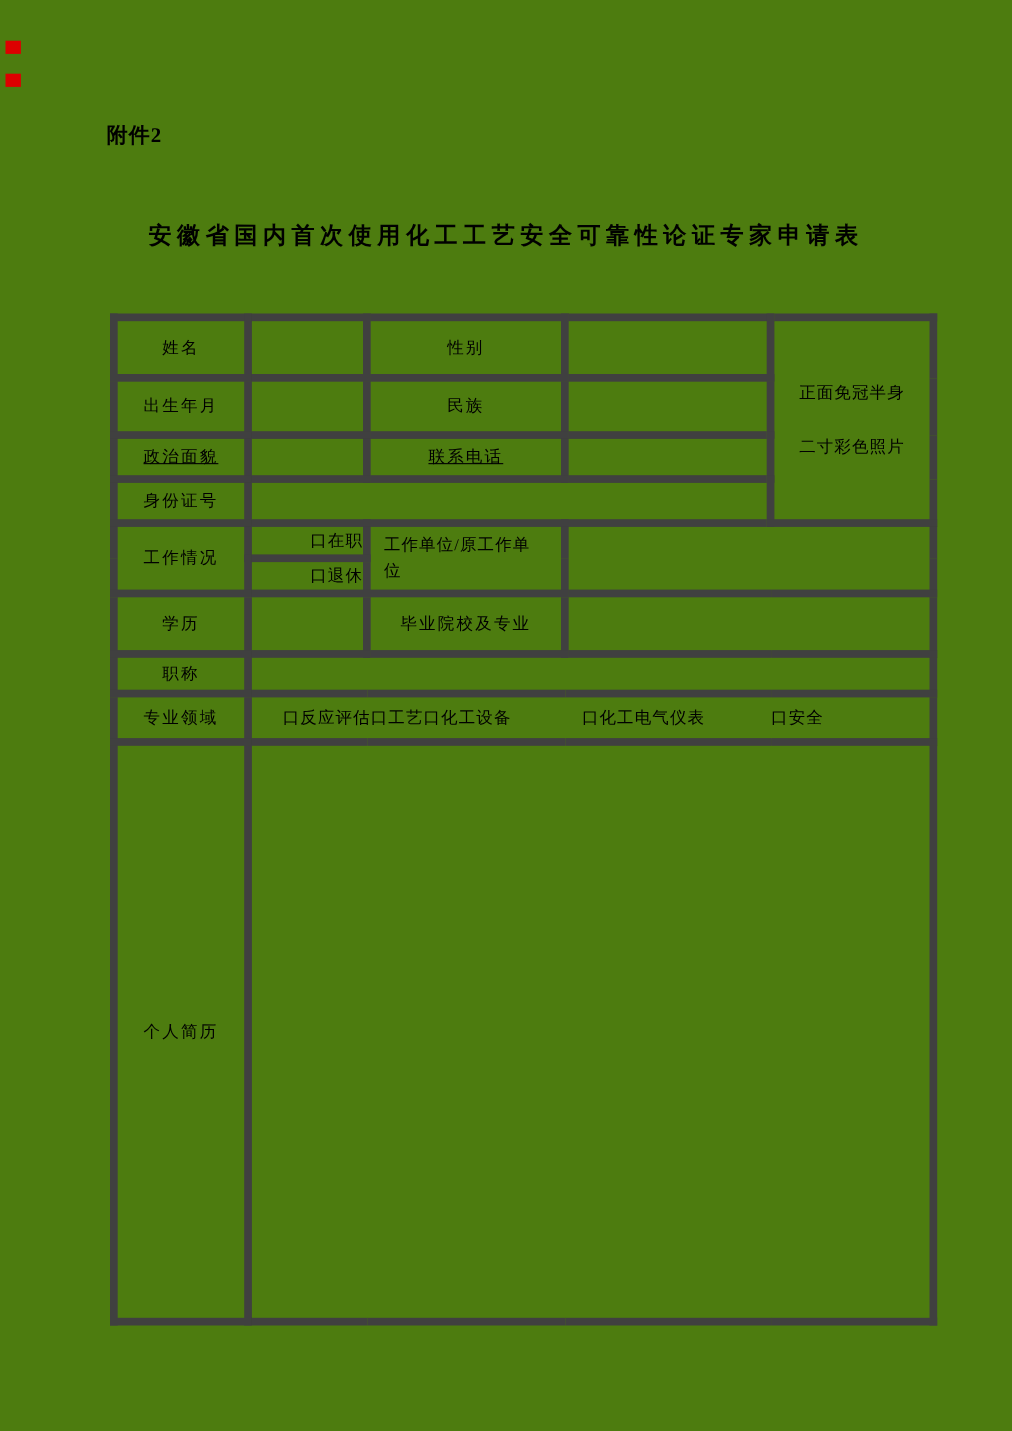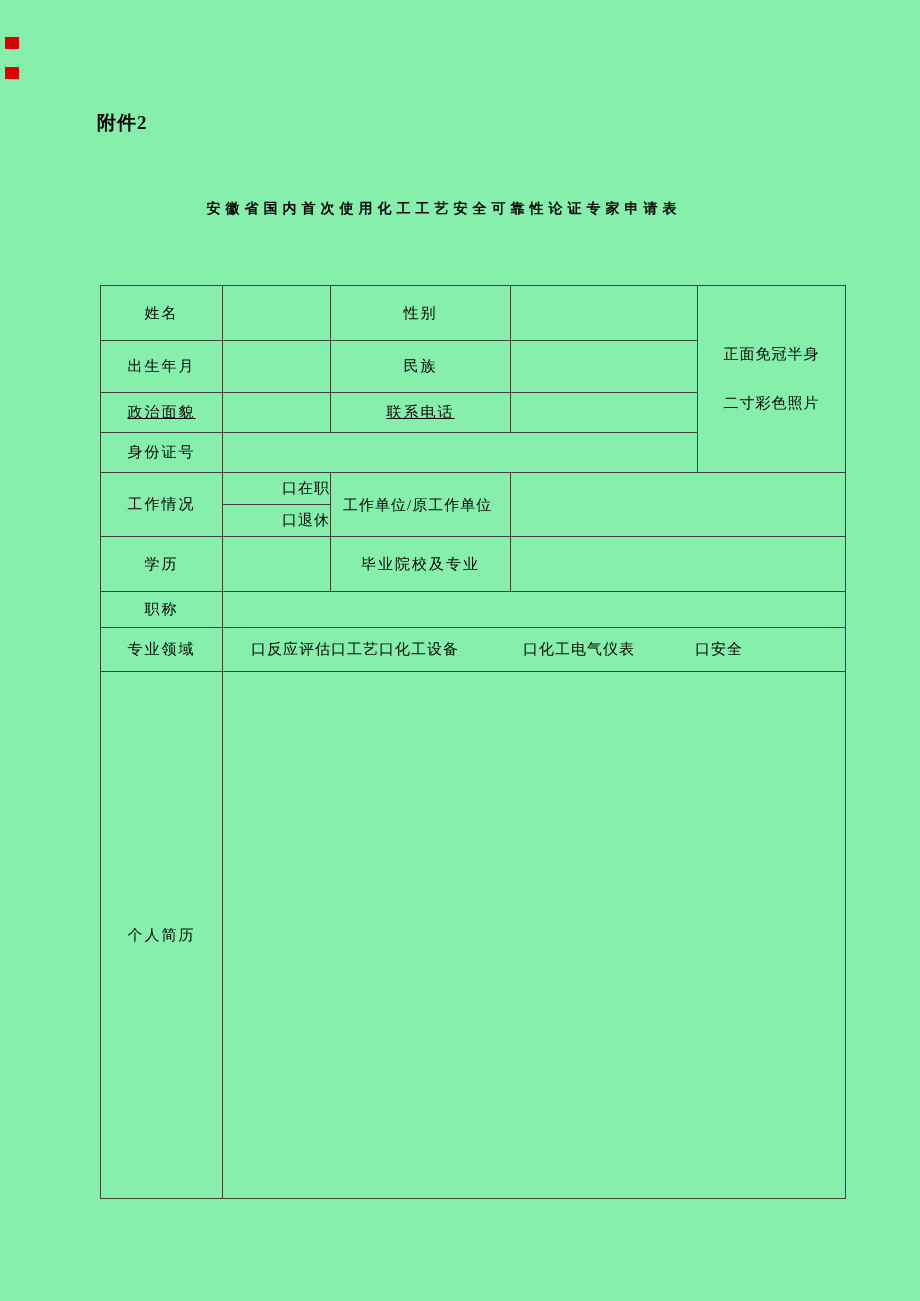--- a/index.html
+++ b/index.html
@@ -1,21 +1,21 @@
 <!DOCTYPE html>
 <html><head>
 <meta charset="utf-8">
 <style>
   * { margin: 0; padding: 0; box-sizing: border-box; }
   html, body { background: #ffffff; }
   .page {
     position: relative;
     width: 920px;
     height: 1301px;
-    background: #86efac;
+    background: #4d7c0f;
     font-family: "Liberation Serif", "DejaVu Serif", serif;
     color: #000000;
     overflow: hidden;
   }
   .red-mark {
     position: absolute;
     width: 14px;
     height: 12px;
     background: #dd0000;
   }
@@ -24,39 +24,39 @@
   .attachment {
     position: absolute;
     left: 97px;
     top: 110px;
     font-size: 19px;
     font-weight: bold;
     letter-spacing: 1px;
   }
   .title {
     position: absolute;
-    left: 44px;
+    left: 60px;
     top: 200px;
     width: 800px;
     text-align: center;
-    font-size: 14px;
+    font-size: 21px;
     font-weight: bold;
     letter-spacing: 5px;
     white-space: nowrap;
   }
   table.form {
     position: absolute;
     left: 100px;
     top: 285px;
     width: 745px;
     border-collapse: collapse;
     table-layout: fixed;
   }
   table.form td {
-    border: 1px solid #404040;
+    border: 7px solid #404040;
     font-size: 15px;
     vertical-align: middle;
     overflow: hidden;
   }
   td.lbl {
     text-align: center;
     letter-spacing: 2px;
   }
   td.wrap-lbl {
     text-align: left;

